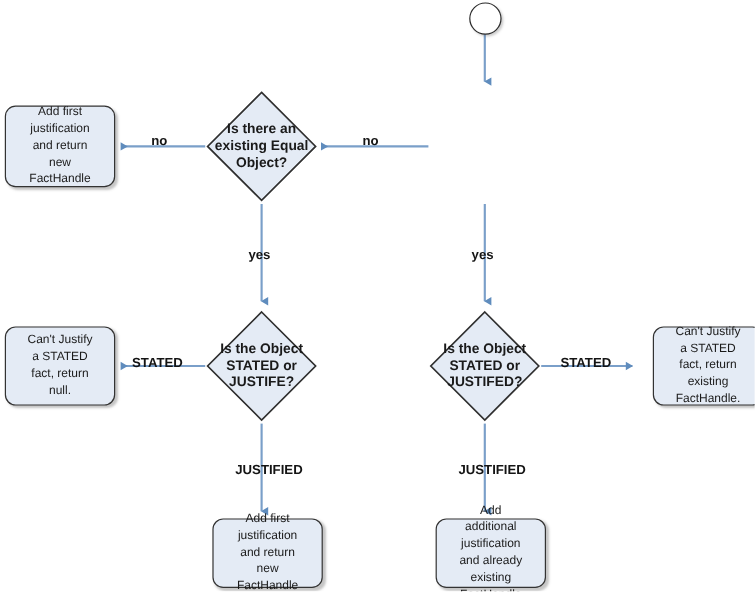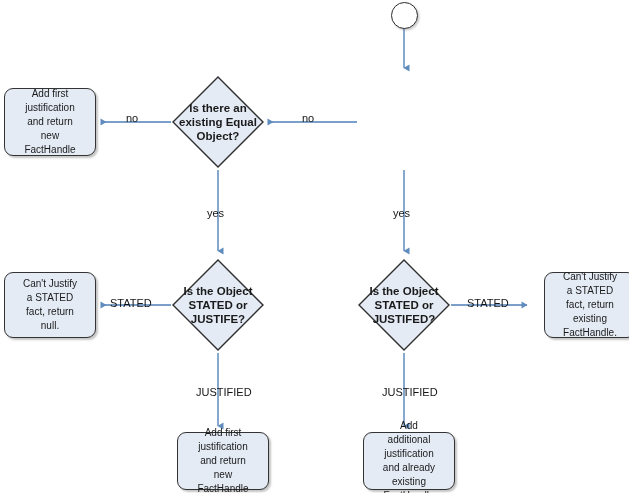--- a/index.html
+++ b/index.html
@@ -84,20 +84,21 @@
     box-shadow: 1.5px 1.5px 2px rgba(90,90,90,0.3);
   }
   
   .edge-label {
     position: absolute;
     font-size: 11px;
     line-height: 13px;
     color: #141414;
     white-space: nowrap;
     background: transparent;
+    font-weight: bold;
   }
 </style>
 </head>
 <body>
 
 <div id="canvas">
 
   <svg id="edges" viewBox="0 0 629 493" xmlns="http://www.w3.org/2000/svg">
     <defs>
       <marker id="arrowDown" markerWidth="8" markerHeight="8" refX="4" refY="6" orient="auto" markerUnits="userSpaceOnUse">

